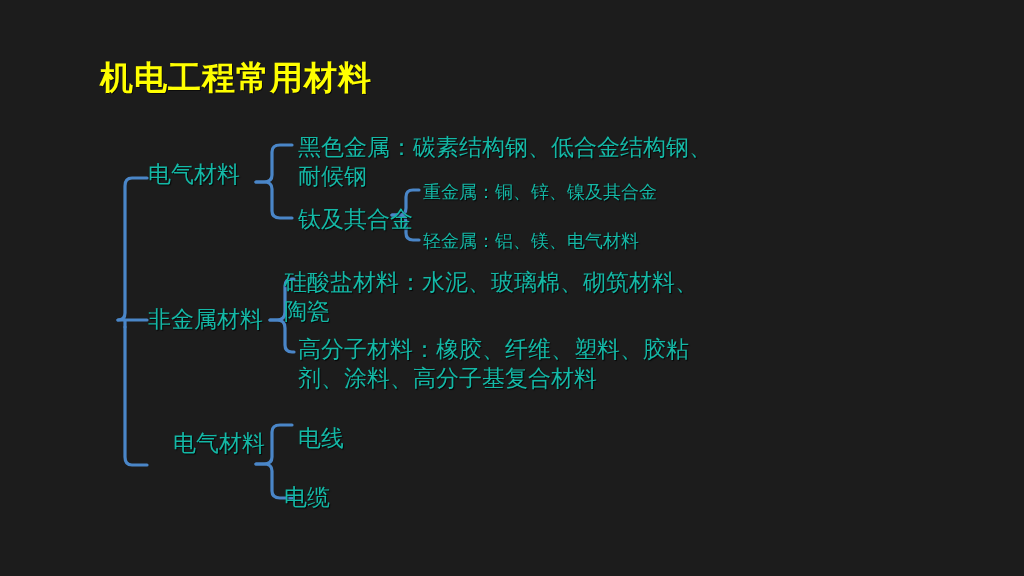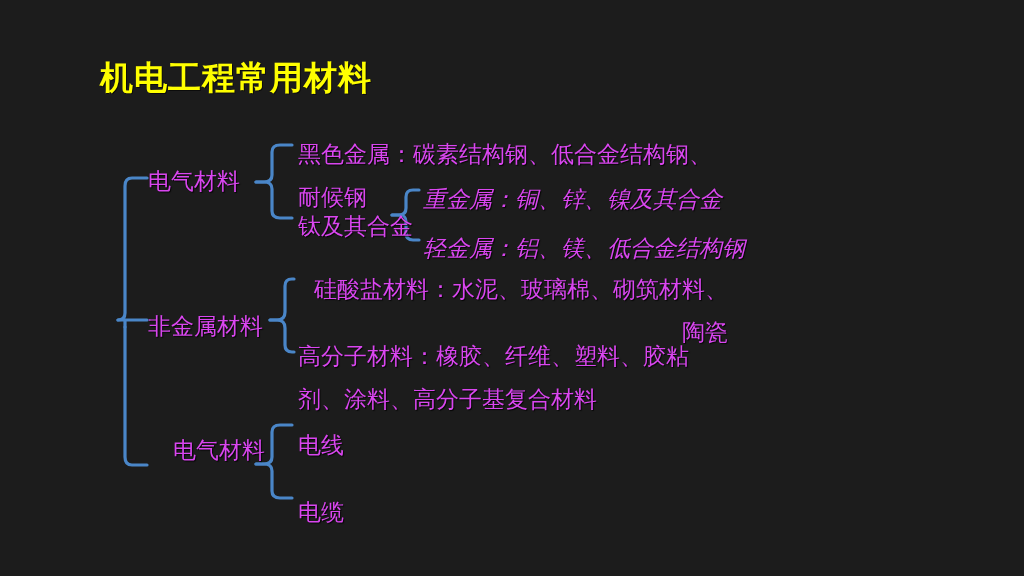--- a/index.html
+++ b/index.html
@@ -48,50 +48,50 @@
     left: 0;
     top: 0;
     width: 1024px;
     height: 576px;
     pointer-events: none;
   }
 
   
   .node {
     position: absolute;
-    color: #d946ef;
+    color: #14b8a6;
     font-size: 23px;
-    line-height: 43px;
+    line-height: 29px;
     white-space: pre-line;
     text-shadow: 1px 1px 1px rgba(0,0,0,0.8);
   }
   .node.branch { font-size: 23px; }
   .node.leaf   { font-size: 23px; }
-  .node.subleaf{ font-size: 23px; font-style: italic; }
+  .node.subleaf{ font-size: 18px; }
 
   
   #node-metal      { left: 148px; top: 160px; }
   #node-nonmetal   { left: 148px; top: 305px; }
   #node-electric   { left: 148px; top: 429px; margin-left: 25px; }
 
   
   #node-ferrous    { left: 298px; top: 133px; width: 430px; }
   #node-nonferrous { left: 298px; top: 205px; }
 
   
   #node-heavy      { left: 423px; top: 178px; }
   #node-light      { left: 423px; top: 227px; }
 
   
-  #node-silicate   { left: 298px; top: 268px; width: 430px; text-align: right; }
+  #node-silicate   { left: 284px; top: 268px; width: 430px; }
   #node-polymer    { left: 298px; top: 335px; width: 412px; }
 
   
   #node-wire       { left: 298px; top: 424px; }
-  #node-cable      { left: 298px; top: 483px; margin-top: 8px; }
+  #node-cable      { left: 284px; top: 483px; }
 </style>
 </head>
 <body>
 
 <div id="slide">
 
   <div id="title">机电工程常用材料</div>
 
   <div id="diagram">
 
@@ -123,21 +123,21 @@
 
     <div class="node branch" id="node-electric">电气材料</div>
 
     <div class="node leaf" id="node-ferrous">黑色金属：碳素结构钢、低合金结构钢、
 耐候钢</div>
 
     <div class="node leaf" id="node-nonferrous">钛及其合金</div>
 
     <div class="node subleaf" id="node-heavy">重金属：铜、锌、镍及其合金</div>
 
-    <div class="node subleaf" id="node-light">轻金属：铝、镁、低合金结构钢</div>
+    <div class="node subleaf" id="node-light">轻金属：铝、镁、电气材料</div>
 
     <div class="node leaf" id="node-silicate">硅酸盐材料：水泥、玻璃棉、砌筑材料、
 陶瓷</div>
 
     <div class="node leaf" id="node-polymer">高分子材料：橡胶、纤维、塑料、胶粘
 剂、涂料、高分子基复合材料</div>
 
     <div class="node leaf" id="node-wire">电线</div>
 
     <div class="node leaf" id="node-cable">电缆</div>

